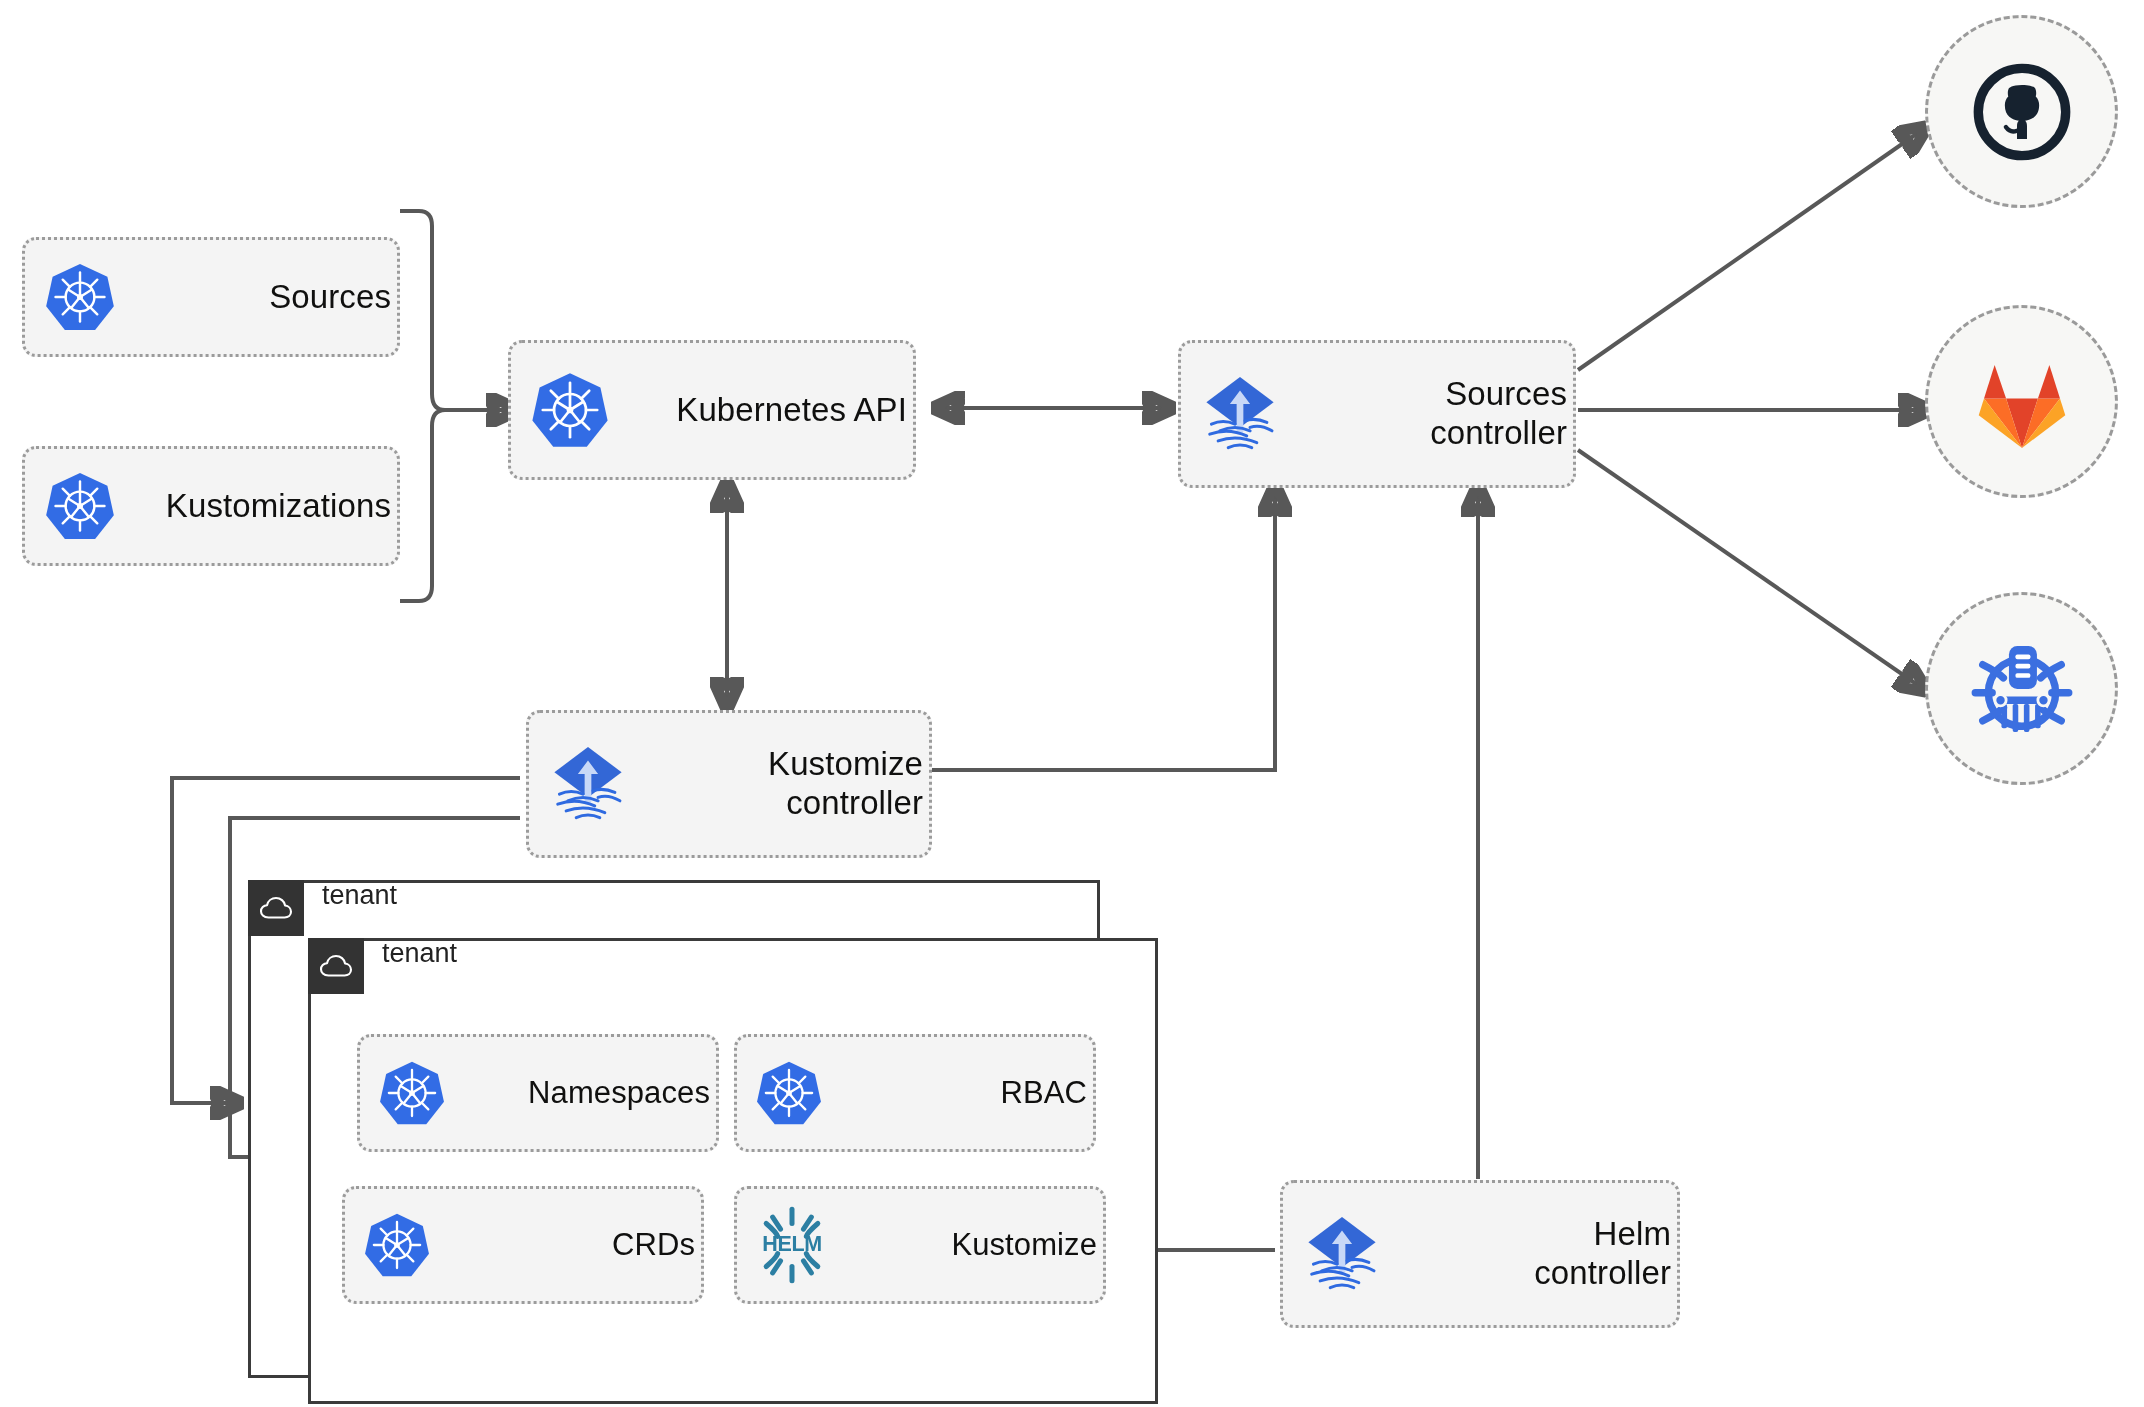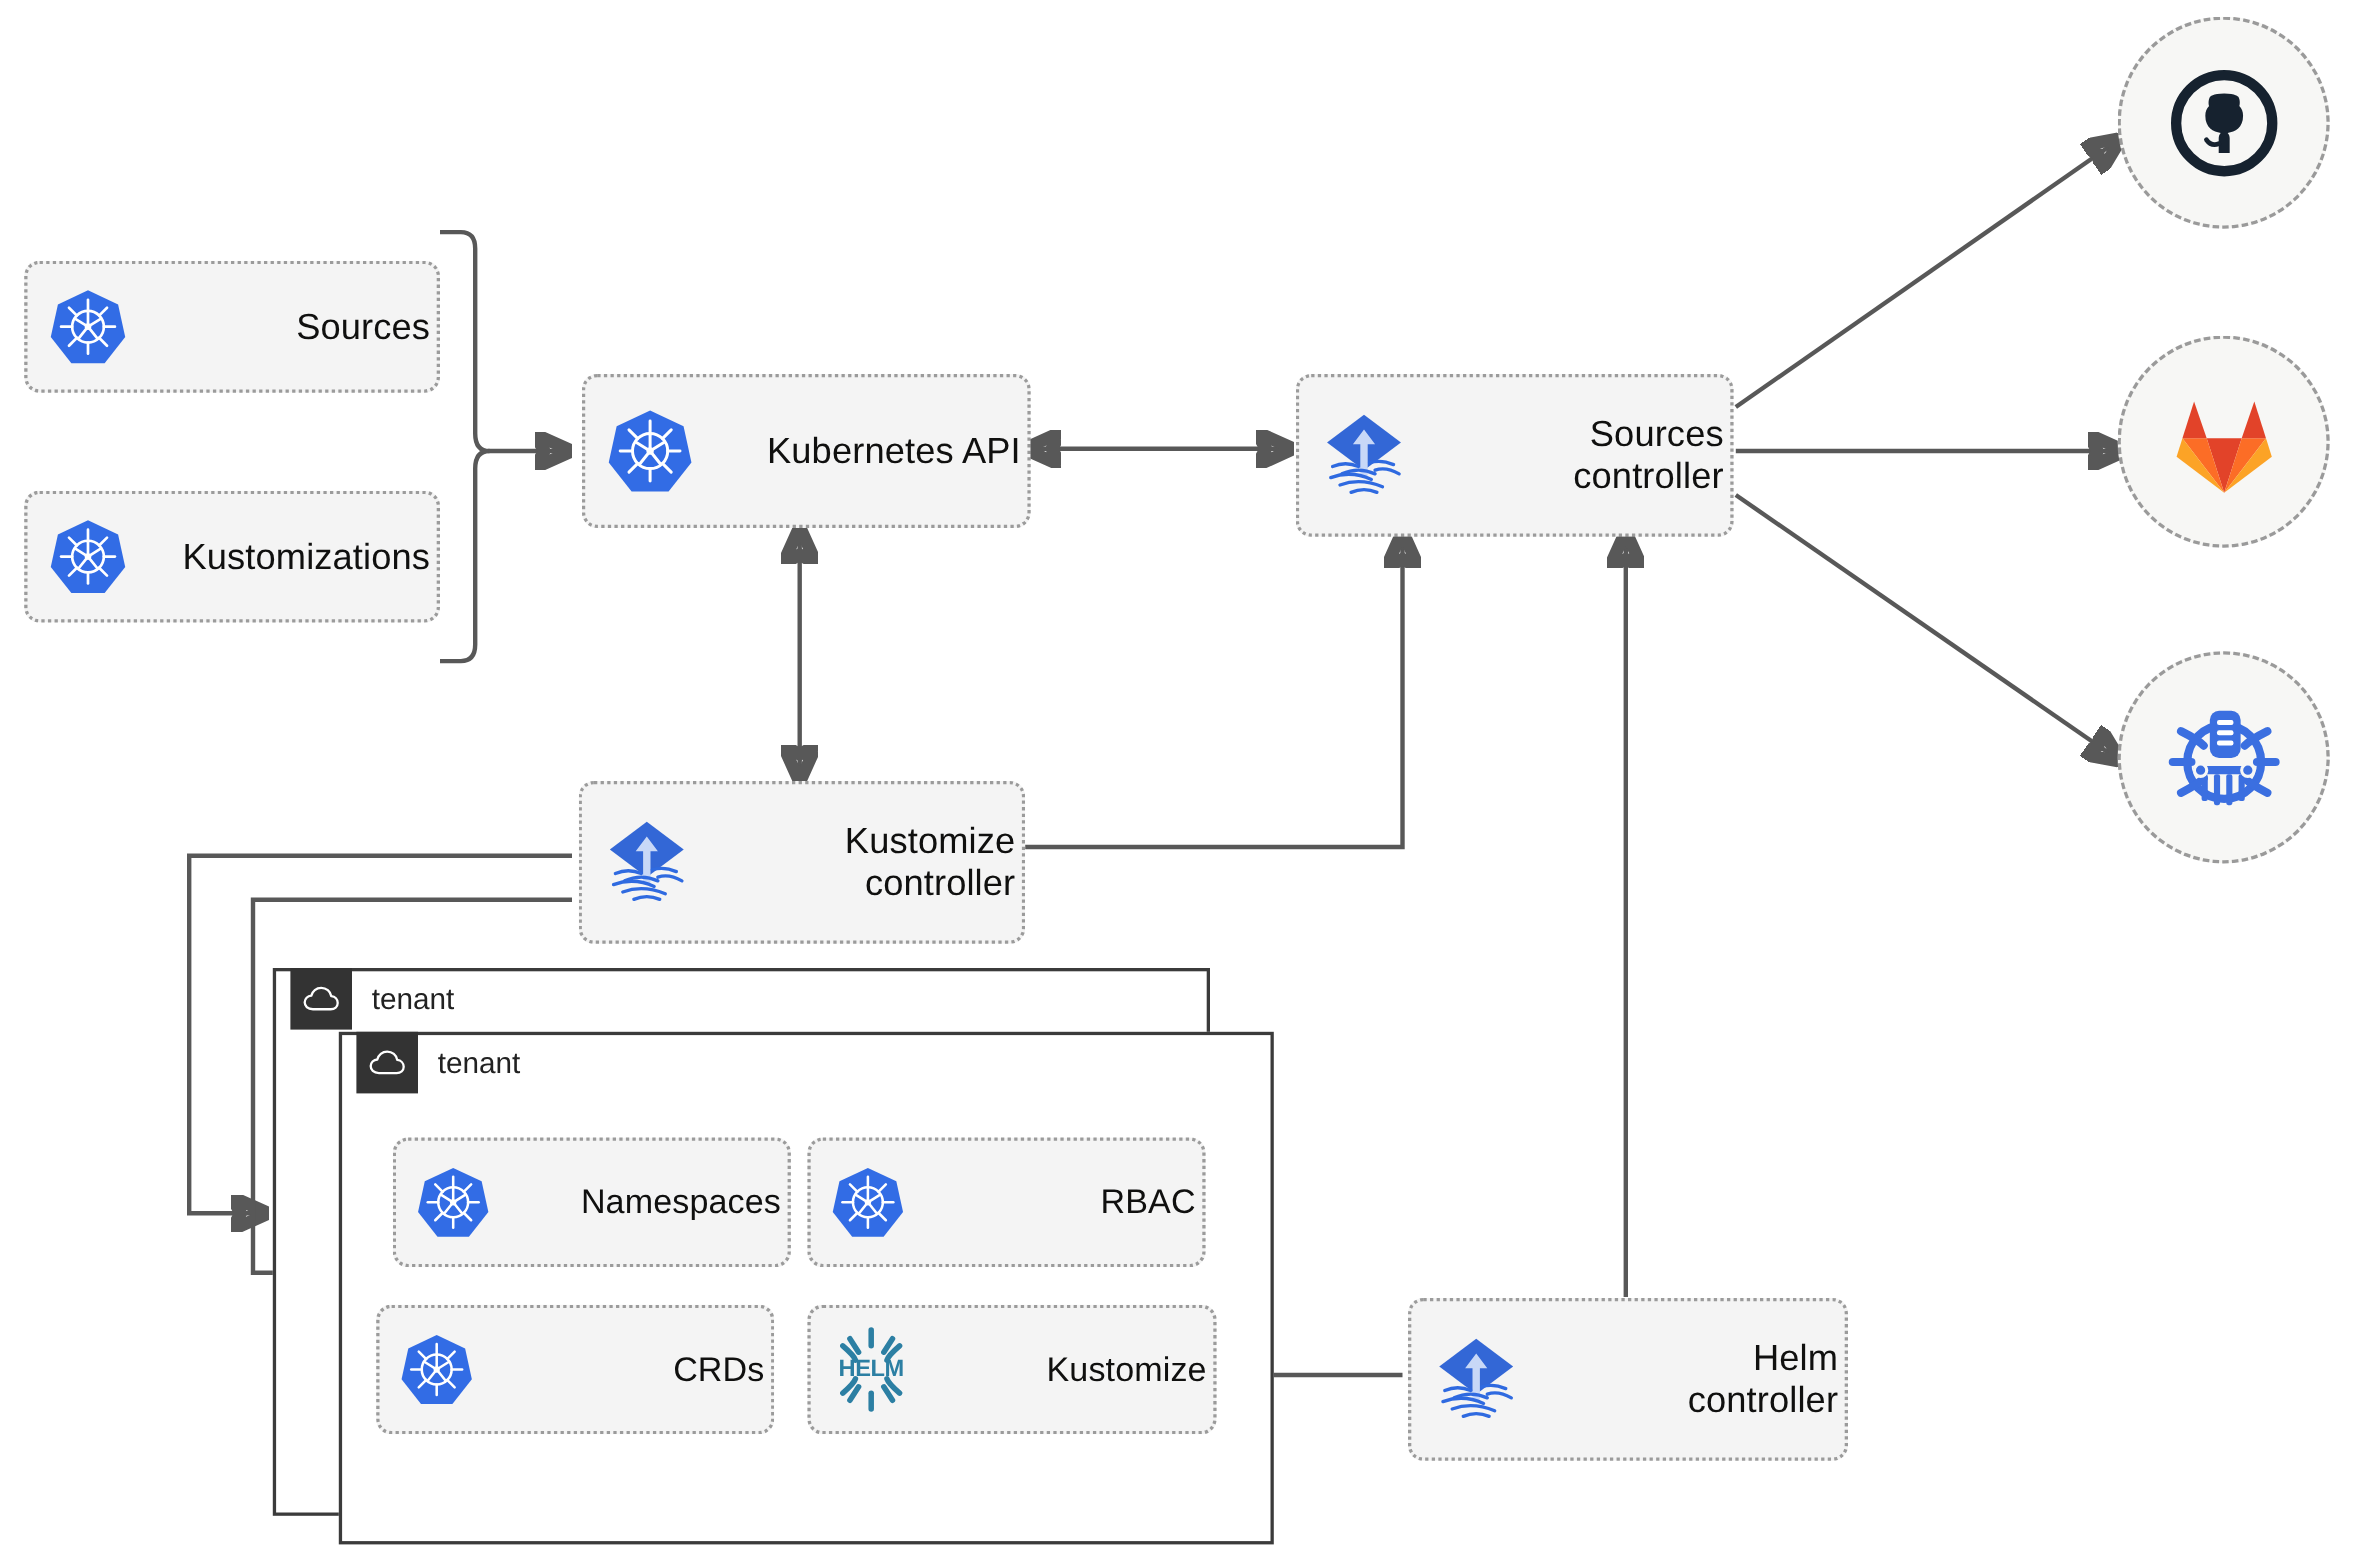--- a/index.html
+++ b/index.html
@@ -23,21 +23,21 @@
     padding-right:6px;white-space:pre-line;
   }
   .node.small .lbl{font-size:31px;}
 
   
   .tenant{
     position:absolute;background:#ffffff;border:3px solid #3b3b3b;
     box-sizing:border-box;
   }
   .tenant .bar{
-    position:absolute;top:-3px;left:-3px;height:56px;display:flex;align-items:center;padding-left:16px;
+    position:absolute;top:-3px;left:-3px;height:56px;display:flex;
   }
   .tenant .bar .cloudbox{
     width:56px;height:56px;background:#333333;display:flex;align-items:center;justify-content:center;
   }
   .tenant .bar .tname{
     margin-left:18px;font-size:27px;color:#222;
   }
 
   
   .circ{
@@ -154,21 +154,21 @@
             <line x1="50" y1="50" x2="66" y2="40"></line>
           <line x1="50" y1="50" x2="62" y2="65"></line>
             <line x1="50" y1="50" x2="38" y2="65"></line>
           <line x1="50" y1="50" x2="34" y2="40"></line>
         </g>
       </svg>
     </div>
     <div class="lbl">Kustomizations</div>
   </div>
 
-  <div class="node" style="left:529px;top:340px;width:408px;height:140px;">
+  <div class="node" style="left:508px;top:340px;width:408px;height:140px;">
     <div class="ico" style="width:118px;">
       <svg width="80" height="80" viewBox="0 0 100 100">
         <path d="M50 4 L88 22 L97 63 L71 96 L29 96 L3 63 L12 22 Z" fill="#326ce5"></path>
         <g fill="none" stroke="#ffffff" stroke-width="3.4" stroke-linecap="round">
           <circle cx="50" cy="50" r="20"></circle>
           <circle cx="50" cy="50" r="4.2" fill="#ffffff" stroke="none"></circle>
           <line x1="50" y1="16" x2="50" y2="30"></line>
             <line x1="50" y1="70" x2="50" y2="84"></line>
           <line x1="16" y1="50" x2="30" y2="50"></line>
             <line x1="70" y1="50" x2="84" y2="50"></line>

